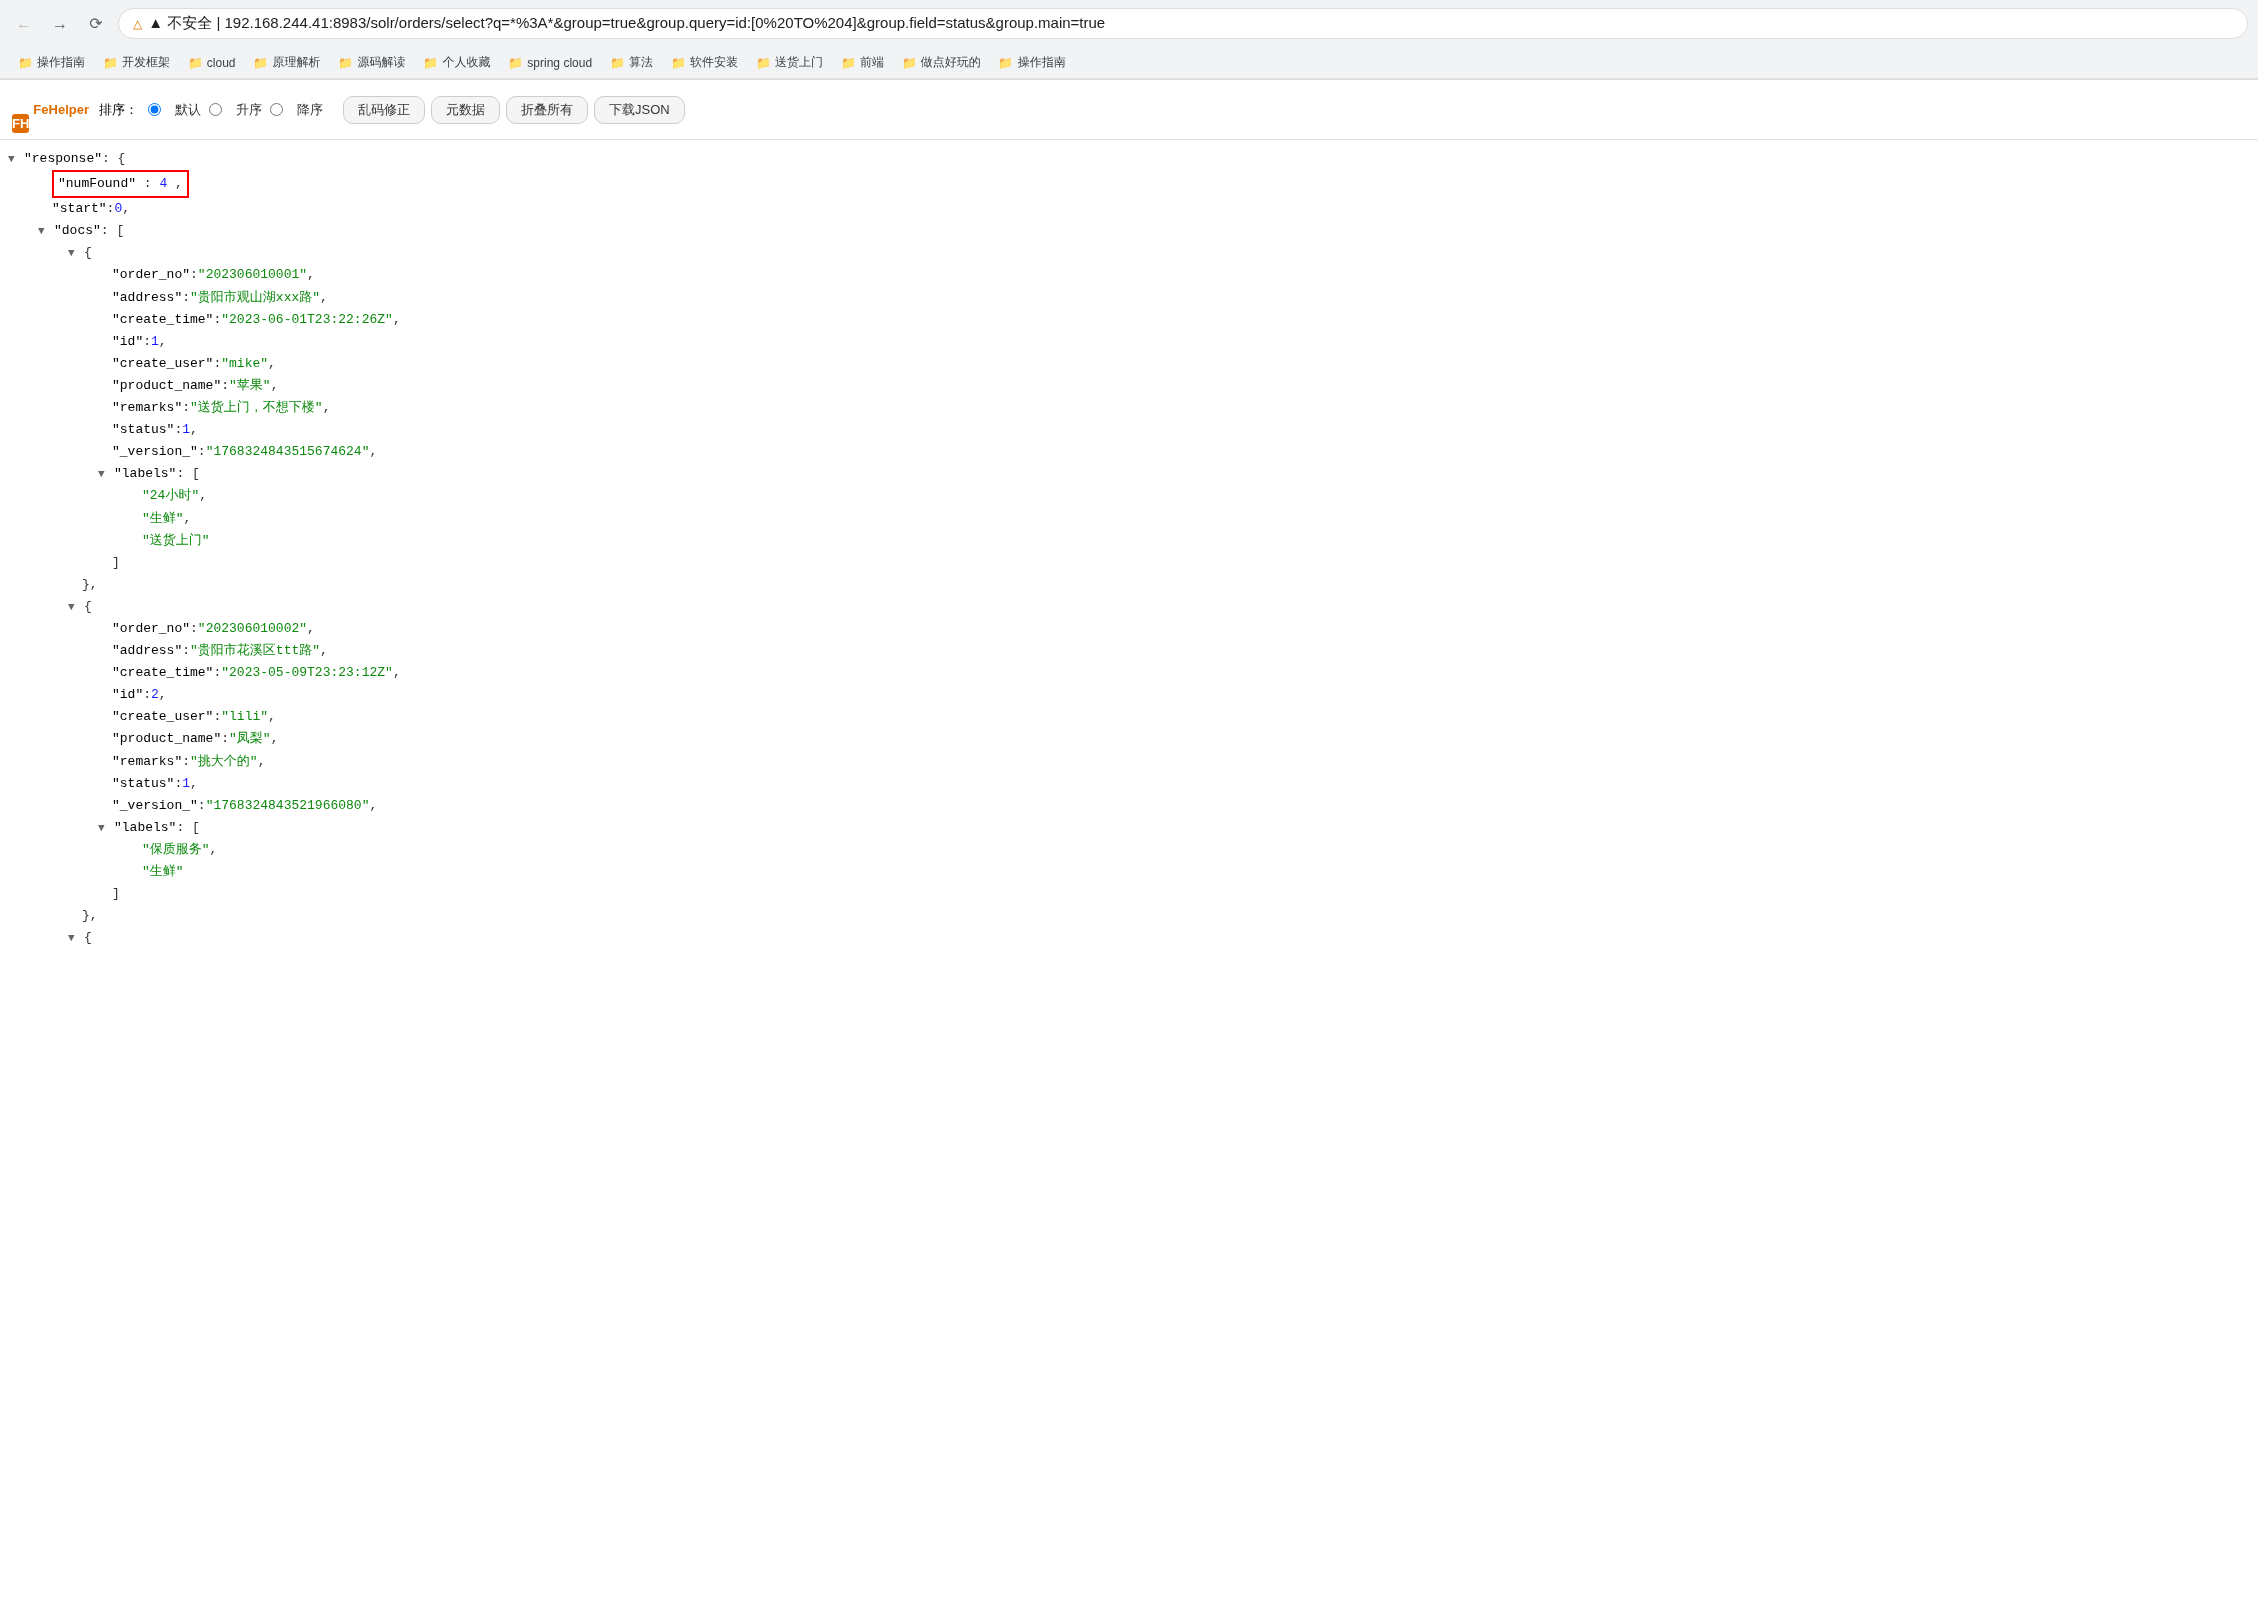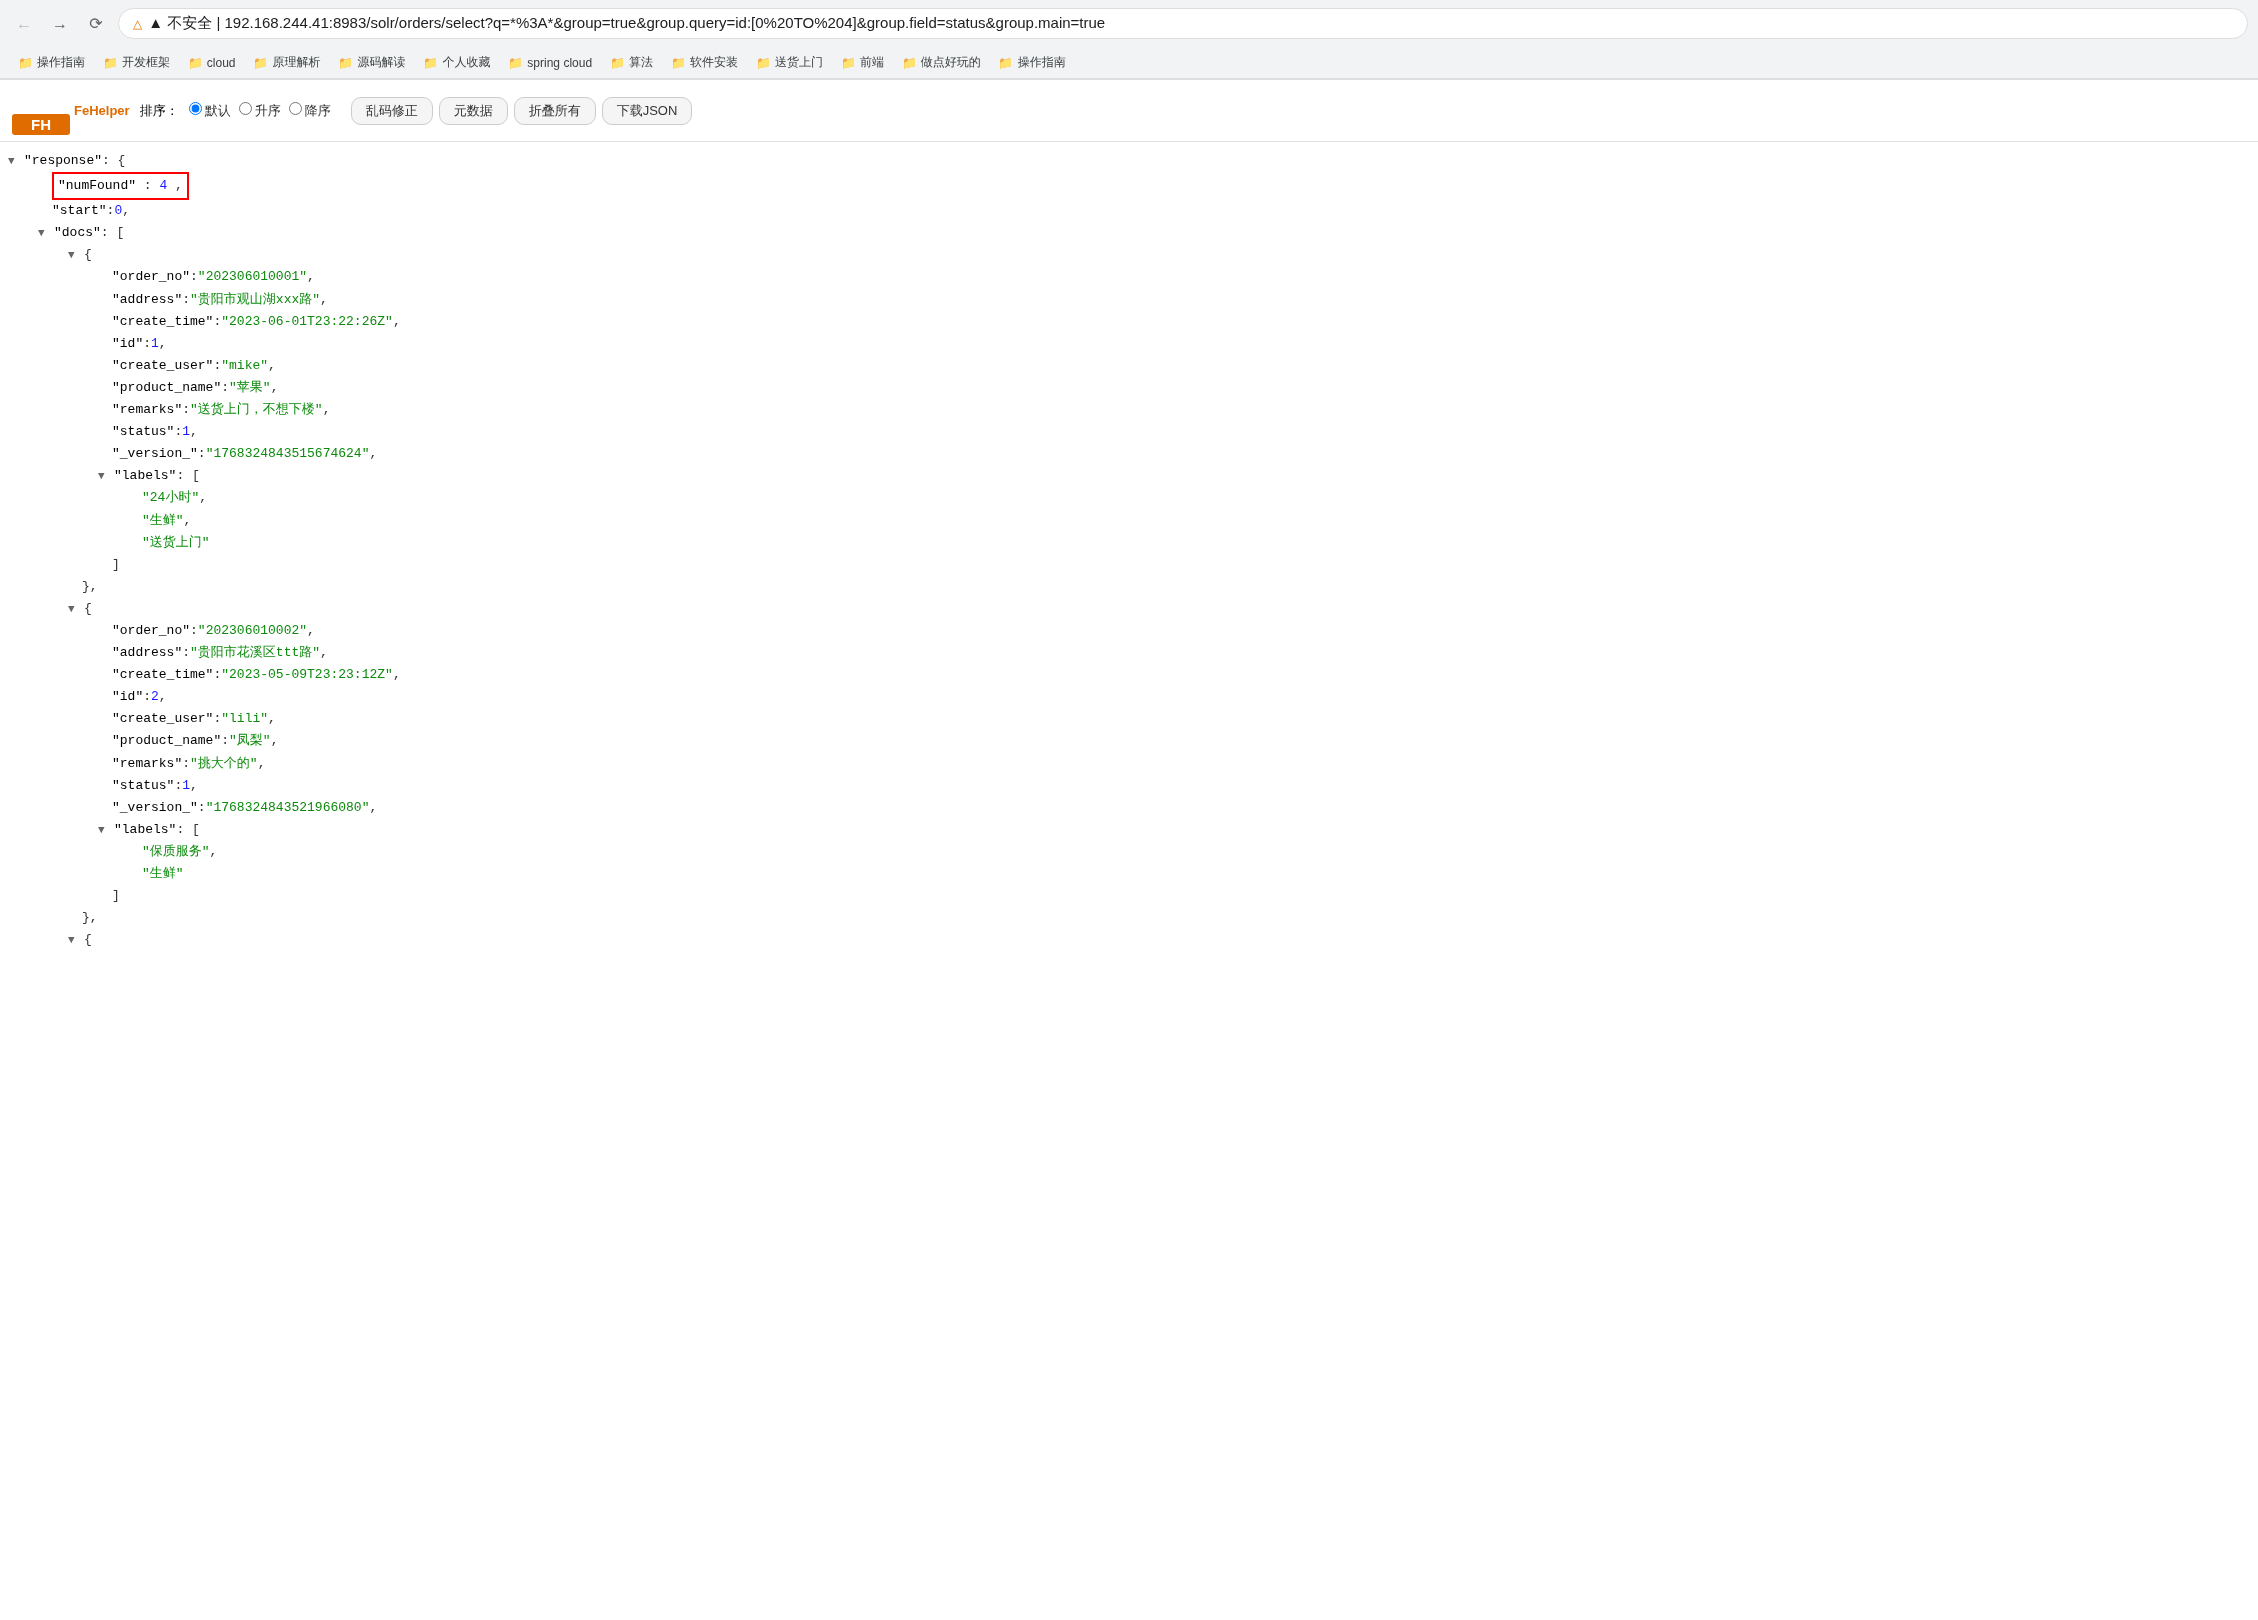--- a/index.html
+++ b/index.html
@@ -15,23 +15,23 @@
     .address-text { color: #202124; font-size: 15px; overflow: hidden; white-space: nowrap; text-overflow: ellipsis; }
 
     
     .bookmarks-bar { display: flex; align-items: center; padding: 4px 10px; gap: 2px; background: #f1f3f4; border-bottom: 1px solid #e0e0e0; overflow: hidden; }
     .bookmark-item { display: flex; align-items: center; gap: 4px; padding: 3px 8px; border-radius: 4px; cursor: pointer; white-space: nowrap; font-size: 12px; color: #3c4043; }
     .bookmark-icon { font-size: 12px; }
 
     
     .fehelper-bar { display: flex; align-items: center; padding: 6px 12px; gap: 10px; background: #fff; border-bottom: 1px solid #e0e0e0; font-size: 13px; }
     .fehelper-logo { display: flex; align-items: center; gap: 4px; color: #e06c00; font-weight: bold; font-size: 13px; }
-    .fehelper-logo-icon { background: #e06c00; color: white; padding: 2px 19px; border-radius: 3px; font-size: 15px; font-weight: bold; margin-top: 28px; }
+    .fehelper-logo-icon { background: #e06c00; color: white; padding: 2px 0; border-radius: 3px; font-size: 13px; font-weight: bold; margin-top: 28px; }
     .radio-group { display: flex; align-items: center; gap: 8px; }
-    .radio-item { display: flex; align-items: flex-start; gap: 3px; cursor: pointer; }
+    .radio-item { display: flex; align-items: center; gap: 14px; cursor: pointer; }
     .radio-input { cursor: pointer; }
     .radio-label { color: #333; font-size: 13px; }
     .btn-bar { display: flex; gap: 6px; margin-left: 10px; }
     .bar-btn { padding: 4px 14px; border: 1px solid #ccc; border-radius: 10px; background: #f5f5f5; cursor: pointer; font-size: 13px; color: #333; }
 
     
     .json-content { padding: 8px 0; background: #fff; font-family: 'Consolas', 'Courier New', monospace; font-size: 13px; line-height: 1.7; overflow: auto; }
     .indent-1 { margin-left: 20px; }
     .indent-2 { margin-left: 40px; }
     .indent-3 { margin-left: 60px; }

